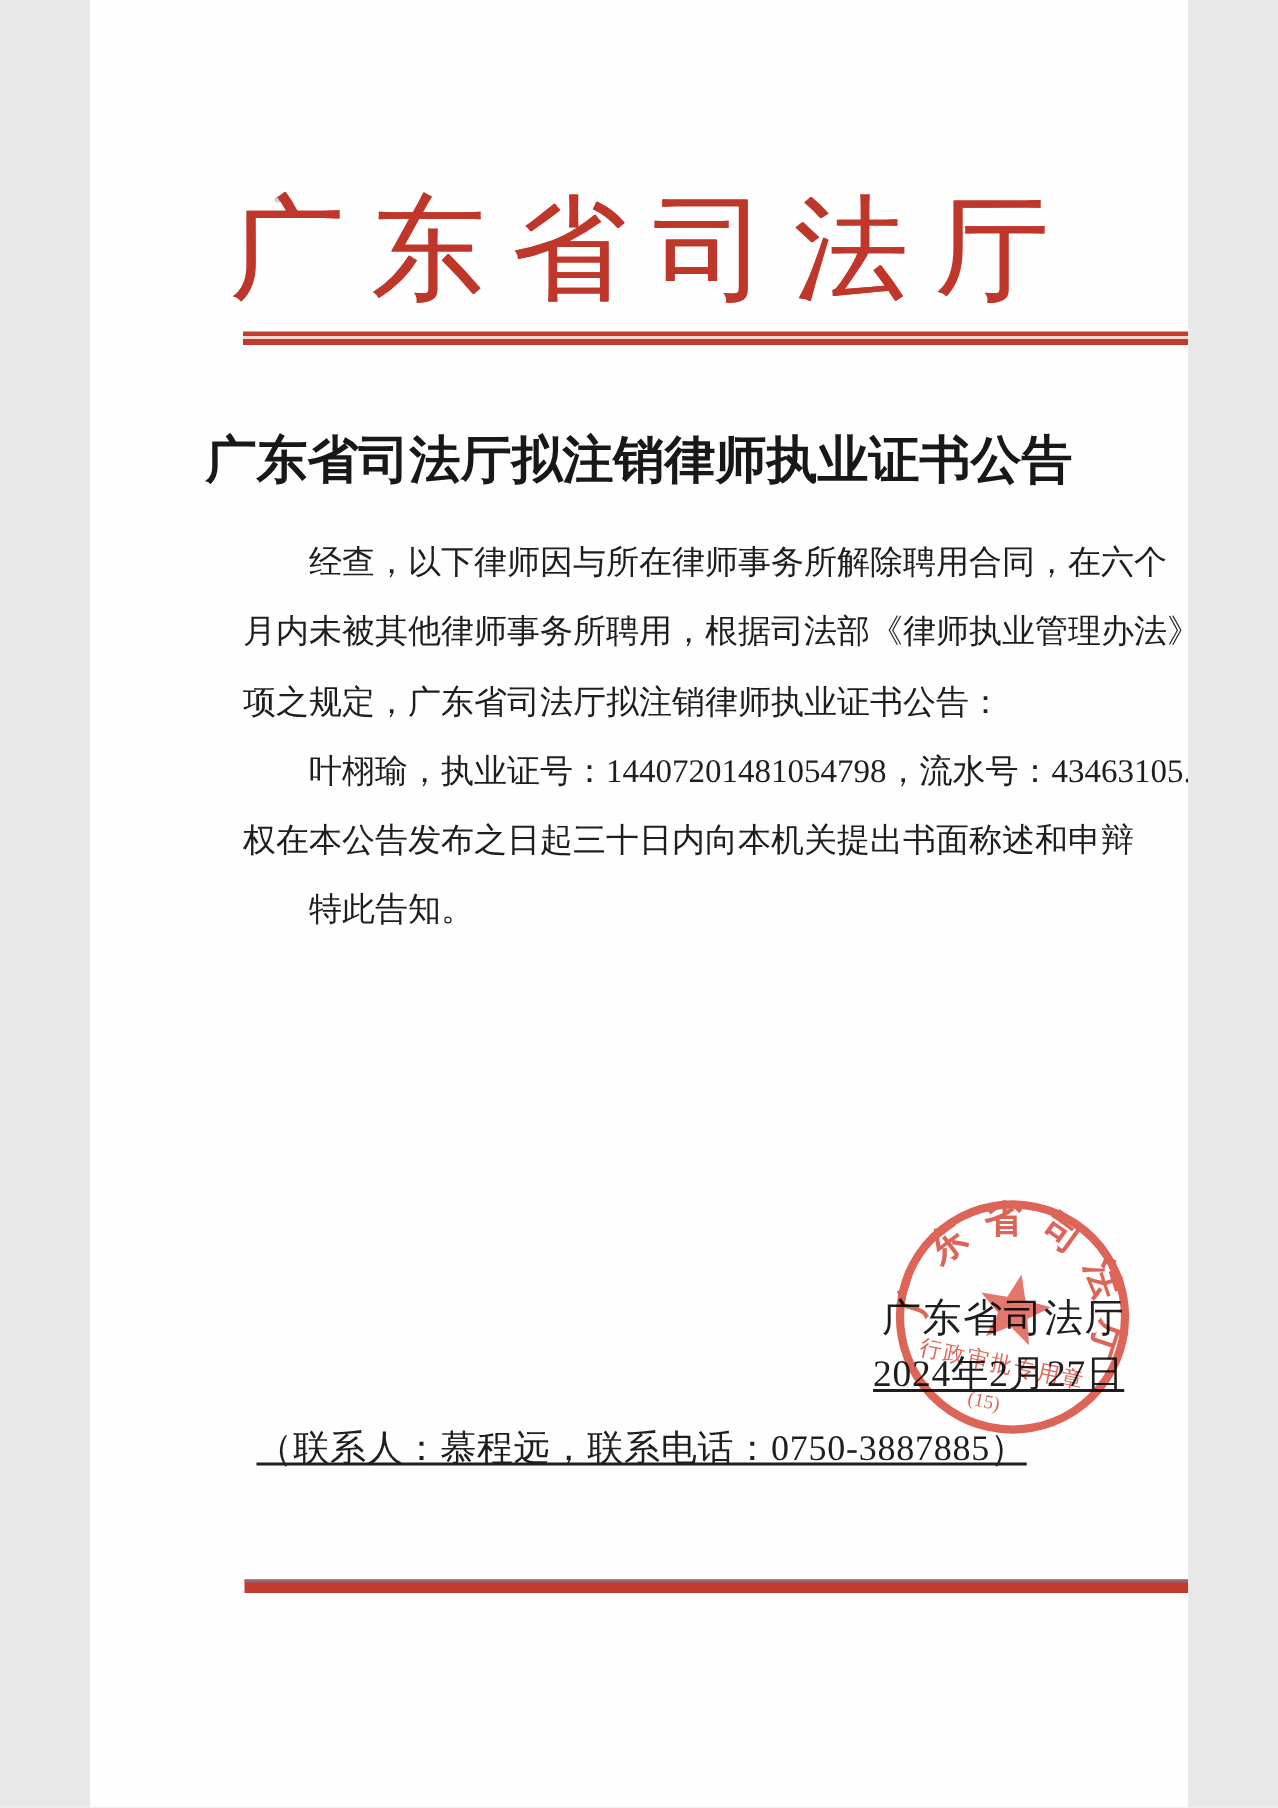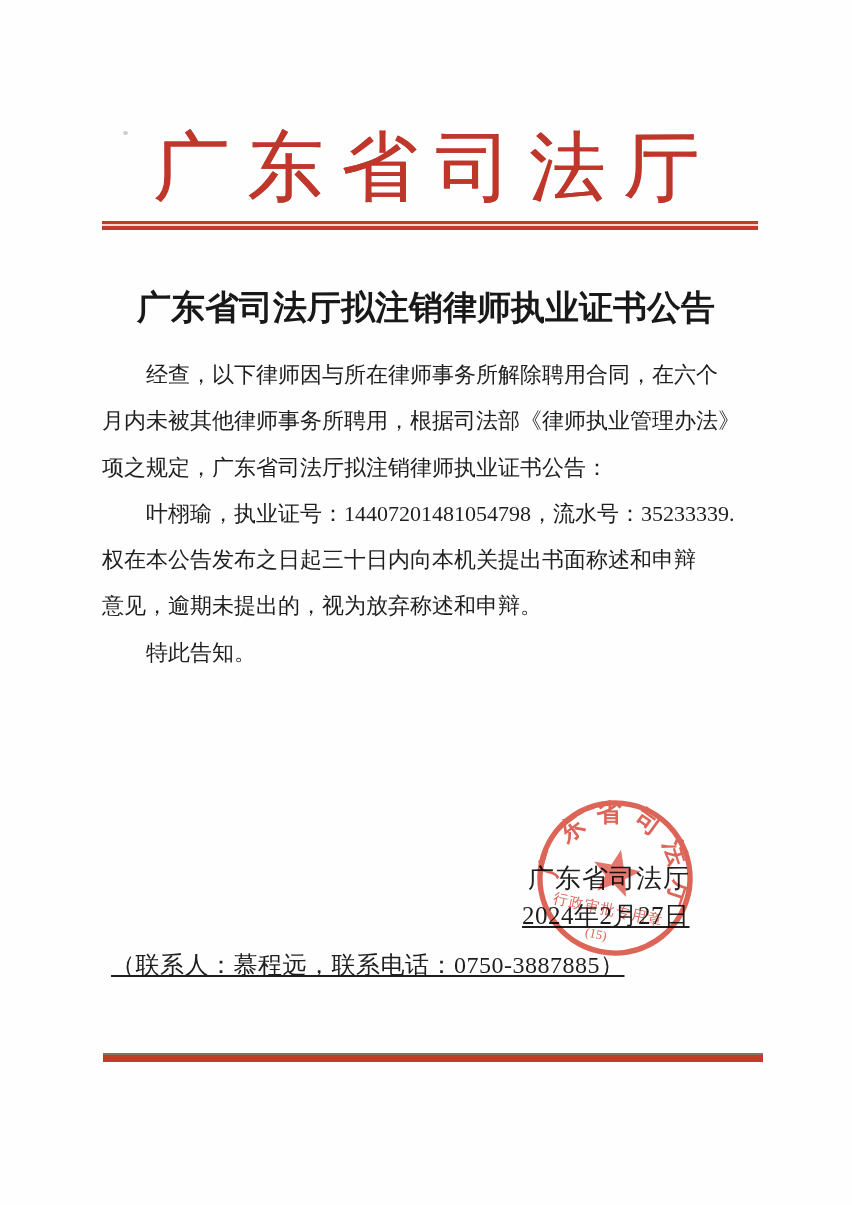--- a/index.html
+++ b/index.html
@@ -1,18 +1,18 @@
 <!DOCTYPE html>
 <html><head>
 <meta charset="utf-8">
 <style>
   html,body{margin:0;padding:0;background:#e8e8e8;}
   .page{
     position:relative;
-    width:852px;height:1205px;
+    width:732px;height:1205px;
     margin:0 auto;
     background:#fefefe;
     overflow:hidden;
     font-family:"Liberation Serif","DejaVu Serif",serif;
   }
   .masthead{
     position:absolute;top:124px;left:0;width:100%;
     box-sizing:border-box;padding-left:18px;
     text-align:center;
     font-size:76px;line-height:86px;
@@ -79,23 +79,22 @@
     <div class="rb"></div>
     <div class="rc"></div>
   </div>
 
   <div class="doc-title">广东省司法厅拟注销律师执业证书公告</div>
 
   <div class="body-text">
     <div class="line indent">经查，以下律师因与所在律师事务所解除聘用合同，在六个</div>
     <div class="line">月内未被其他律师事务所聘用，根据司法部《律师执业管理办法》</div>
     <div class="line">项之规定，广东省司法厅拟注销律师执业证书公告：</div>
-    <div class="line indent">叶栩瑜，执业证号：14407201481054798，流水号：35233339.</div>
+    <div class="line indent">叶栩瑜，执业证号：14407201481054798，流水号：43463105.</div>
     <div class="line">权在本公告发布之日起三十日内向本机关提出书面称述和申辩</div>
-    <div class="line">意见，逾期未提出的，视为放弃称述和申辩。</div>
     <div class="line indent">特此告知。</div>
   </div>
 
   <div class="signature">广东省司法厅</div>
   <div class="sign-date">2024年2月27日</div>
   <div class="contact">（联系人：慕程远，联系电话：0750-3887885）</div>
 
   <div class="stamp">
     <svg viewBox="0 0 168 168" width="168" height="168" xmlns="http://www.w3.org/2000/svg">
       <circle cx="84" cy="84" r="75" fill="none" stroke="#d94f41" stroke-width="5.5"></circle>

